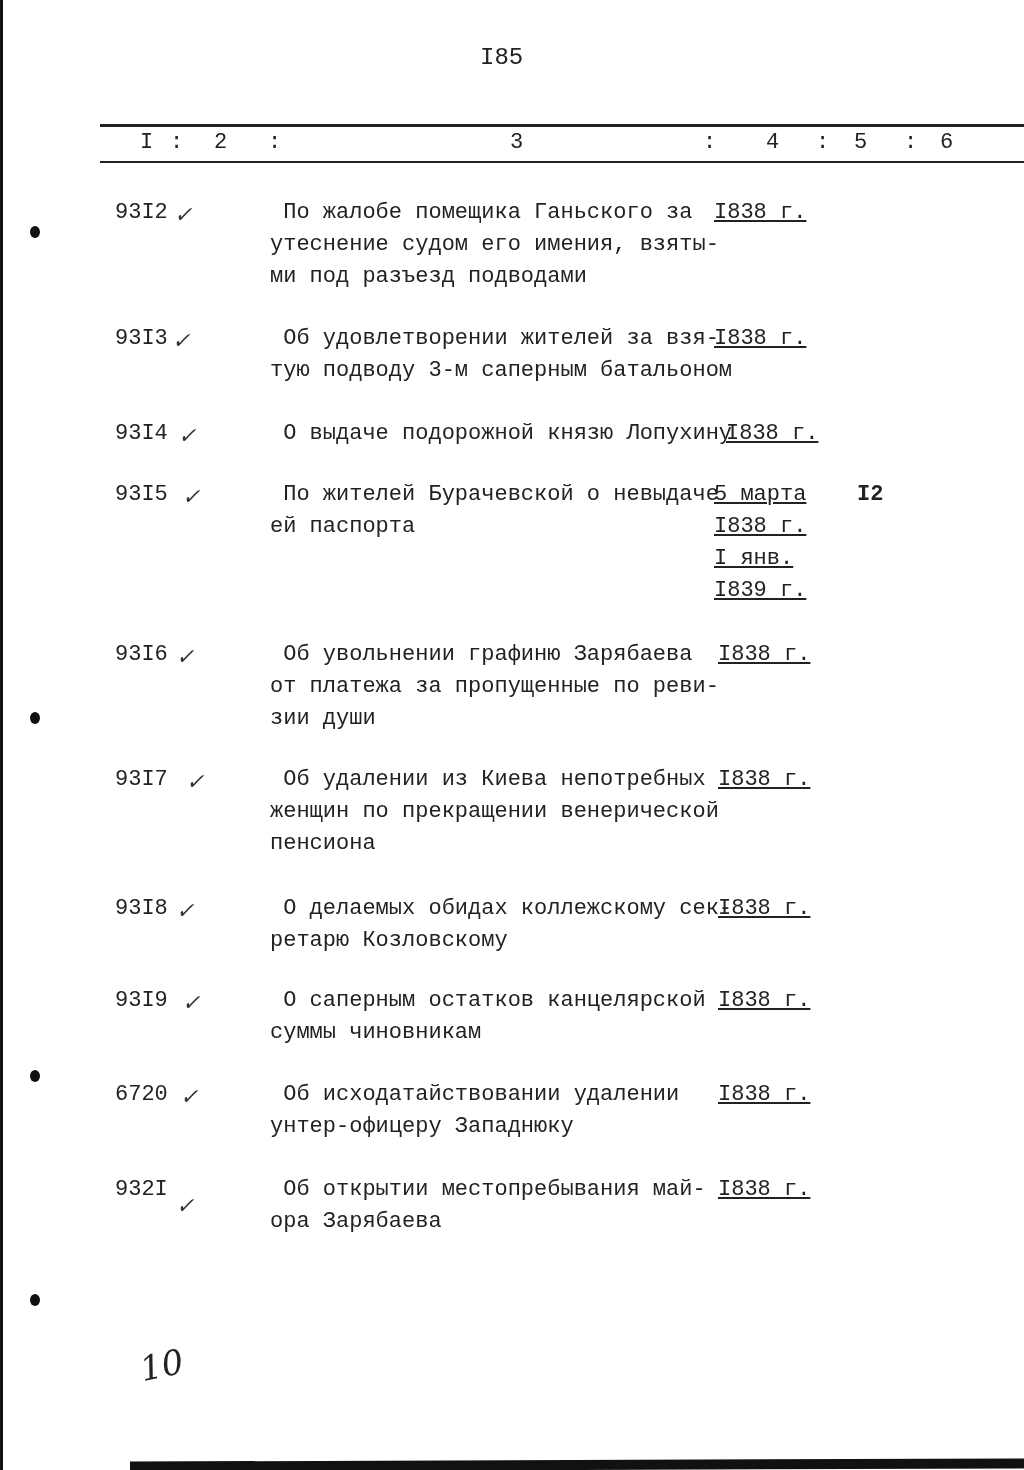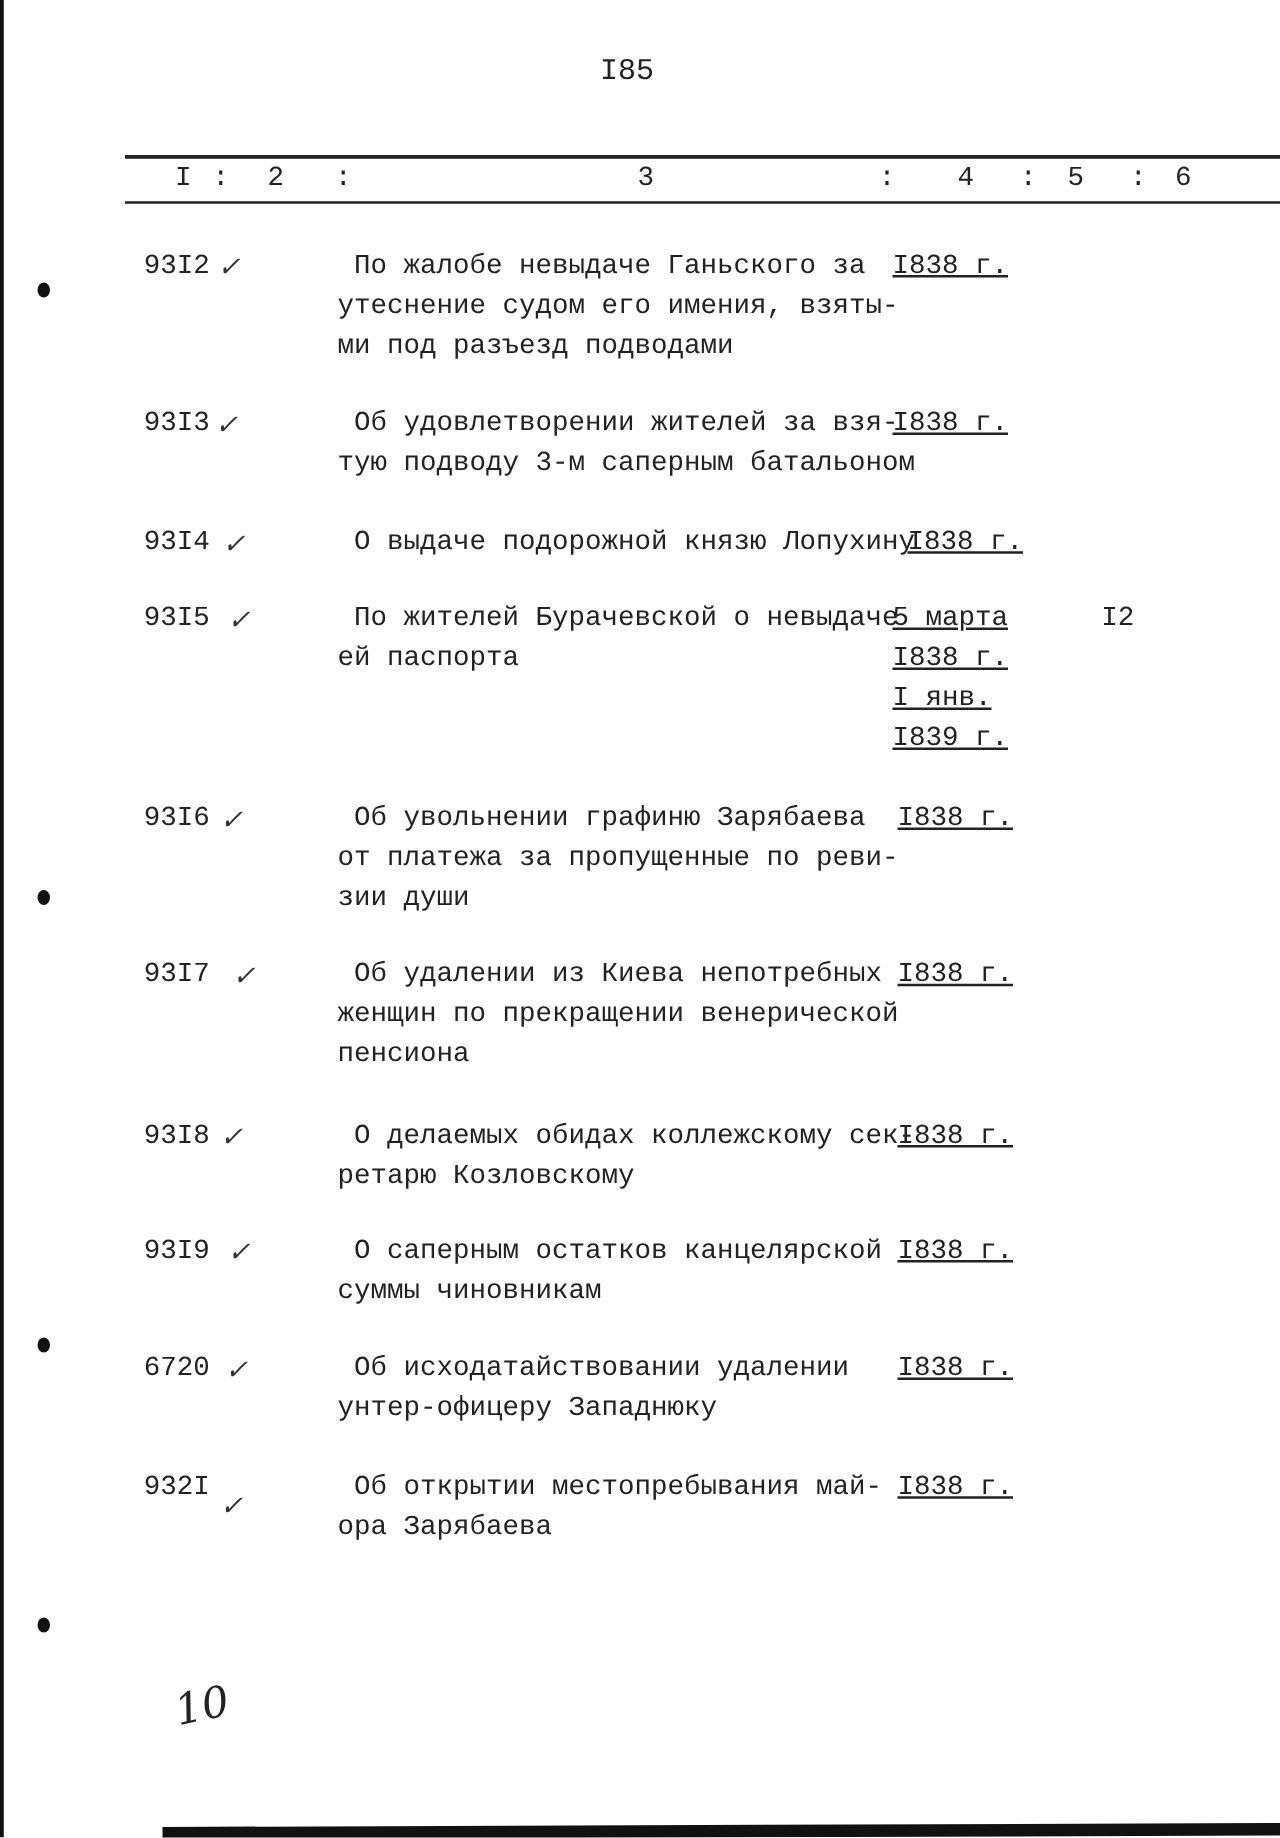--- a/index.html
+++ b/index.html
@@ -17,21 +17,21 @@
     .header-row { position: absolute; top: 130px; left: 0; width: 1024px; height: 28px; font-size: 22px; }
     .header-row span { position: absolute; }
     .left-edge { position: absolute; left: 0; top: 0; bottom: 0; width: 3px; background: #111; }
     .bottom-edge { position: absolute; left: 130px; right: 0; bottom: 0; height: 10px; background: #111; transform: skewY(-0.2deg); }
     .hole { position: absolute; left: 30px; width: 10px; height: 12px; border-radius: 50%; background: #111; }
     .entry { position: absolute; left: 0; width: 1024px; font-size: 22px; line-height: 32px; }
     .entry .num { position: absolute; left: 115px; top: 0; }
     .entry .check { position: absolute; top: 2px; font-family: "DejaVu Serif", serif; font-style: italic; font-size: 22px; color: #333; }
     .entry .desc { position: absolute; left: 270px; top: 0; white-space: pre; }
     .entry .date { position: absolute; left: 714px; top: 0; white-space: pre; text-decoration: underline; }
-    .entry .extra { position: absolute; left: 881px; top: 0; }
+    .entry .extra { position: absolute; left: 857px; top: 0; font-weight: bold; }
     .handwritten { position: absolute; left: 140px; top: 1345px; font-family: "DejaVu Serif", serif; font-style: italic; font-size: 34px; color: #222; transform: rotate(-12deg); }
   </style>
 </head>
 <body>
 
 <div class="left-edge"></div>
 <div class="hole" style="top:226px"></div>
 <div class="hole" style="top:712px"></div>
 <div class="hole" style="top:1070px"></div>
 <div class="hole" style="top:1294px"></div>
@@ -50,21 +50,21 @@
   <span style="left:816px">:</span>
   <span style="left:854px">5</span>
   <span style="left:904px">:</span>
   <span style="left:940px">6</span>
 </div>
 <div class="rule bottom"></div>
 
 <div class="entry" style="top:197px">
   <span class="num">93I2</span>
   <span class="check" style="left:174px">✓</span>
-  <span class="desc"> По жалобе невыдаче Ганьского за
+  <span class="desc"> По жалобе помещика Ганьского за
 утеснение судом его имения, взяты-
 ми под разъезд подводами</span>
   <span class="date">I838 г.</span>
 </div>
 
 <div class="entry" style="top:323px">
   <span class="num">93I3</span>
   <span class="check" style="left:172px">✓</span>
   <span class="desc"> Об удовлетворении жителей за взя-
 тую подводу 3-м саперным батальоном</span>

